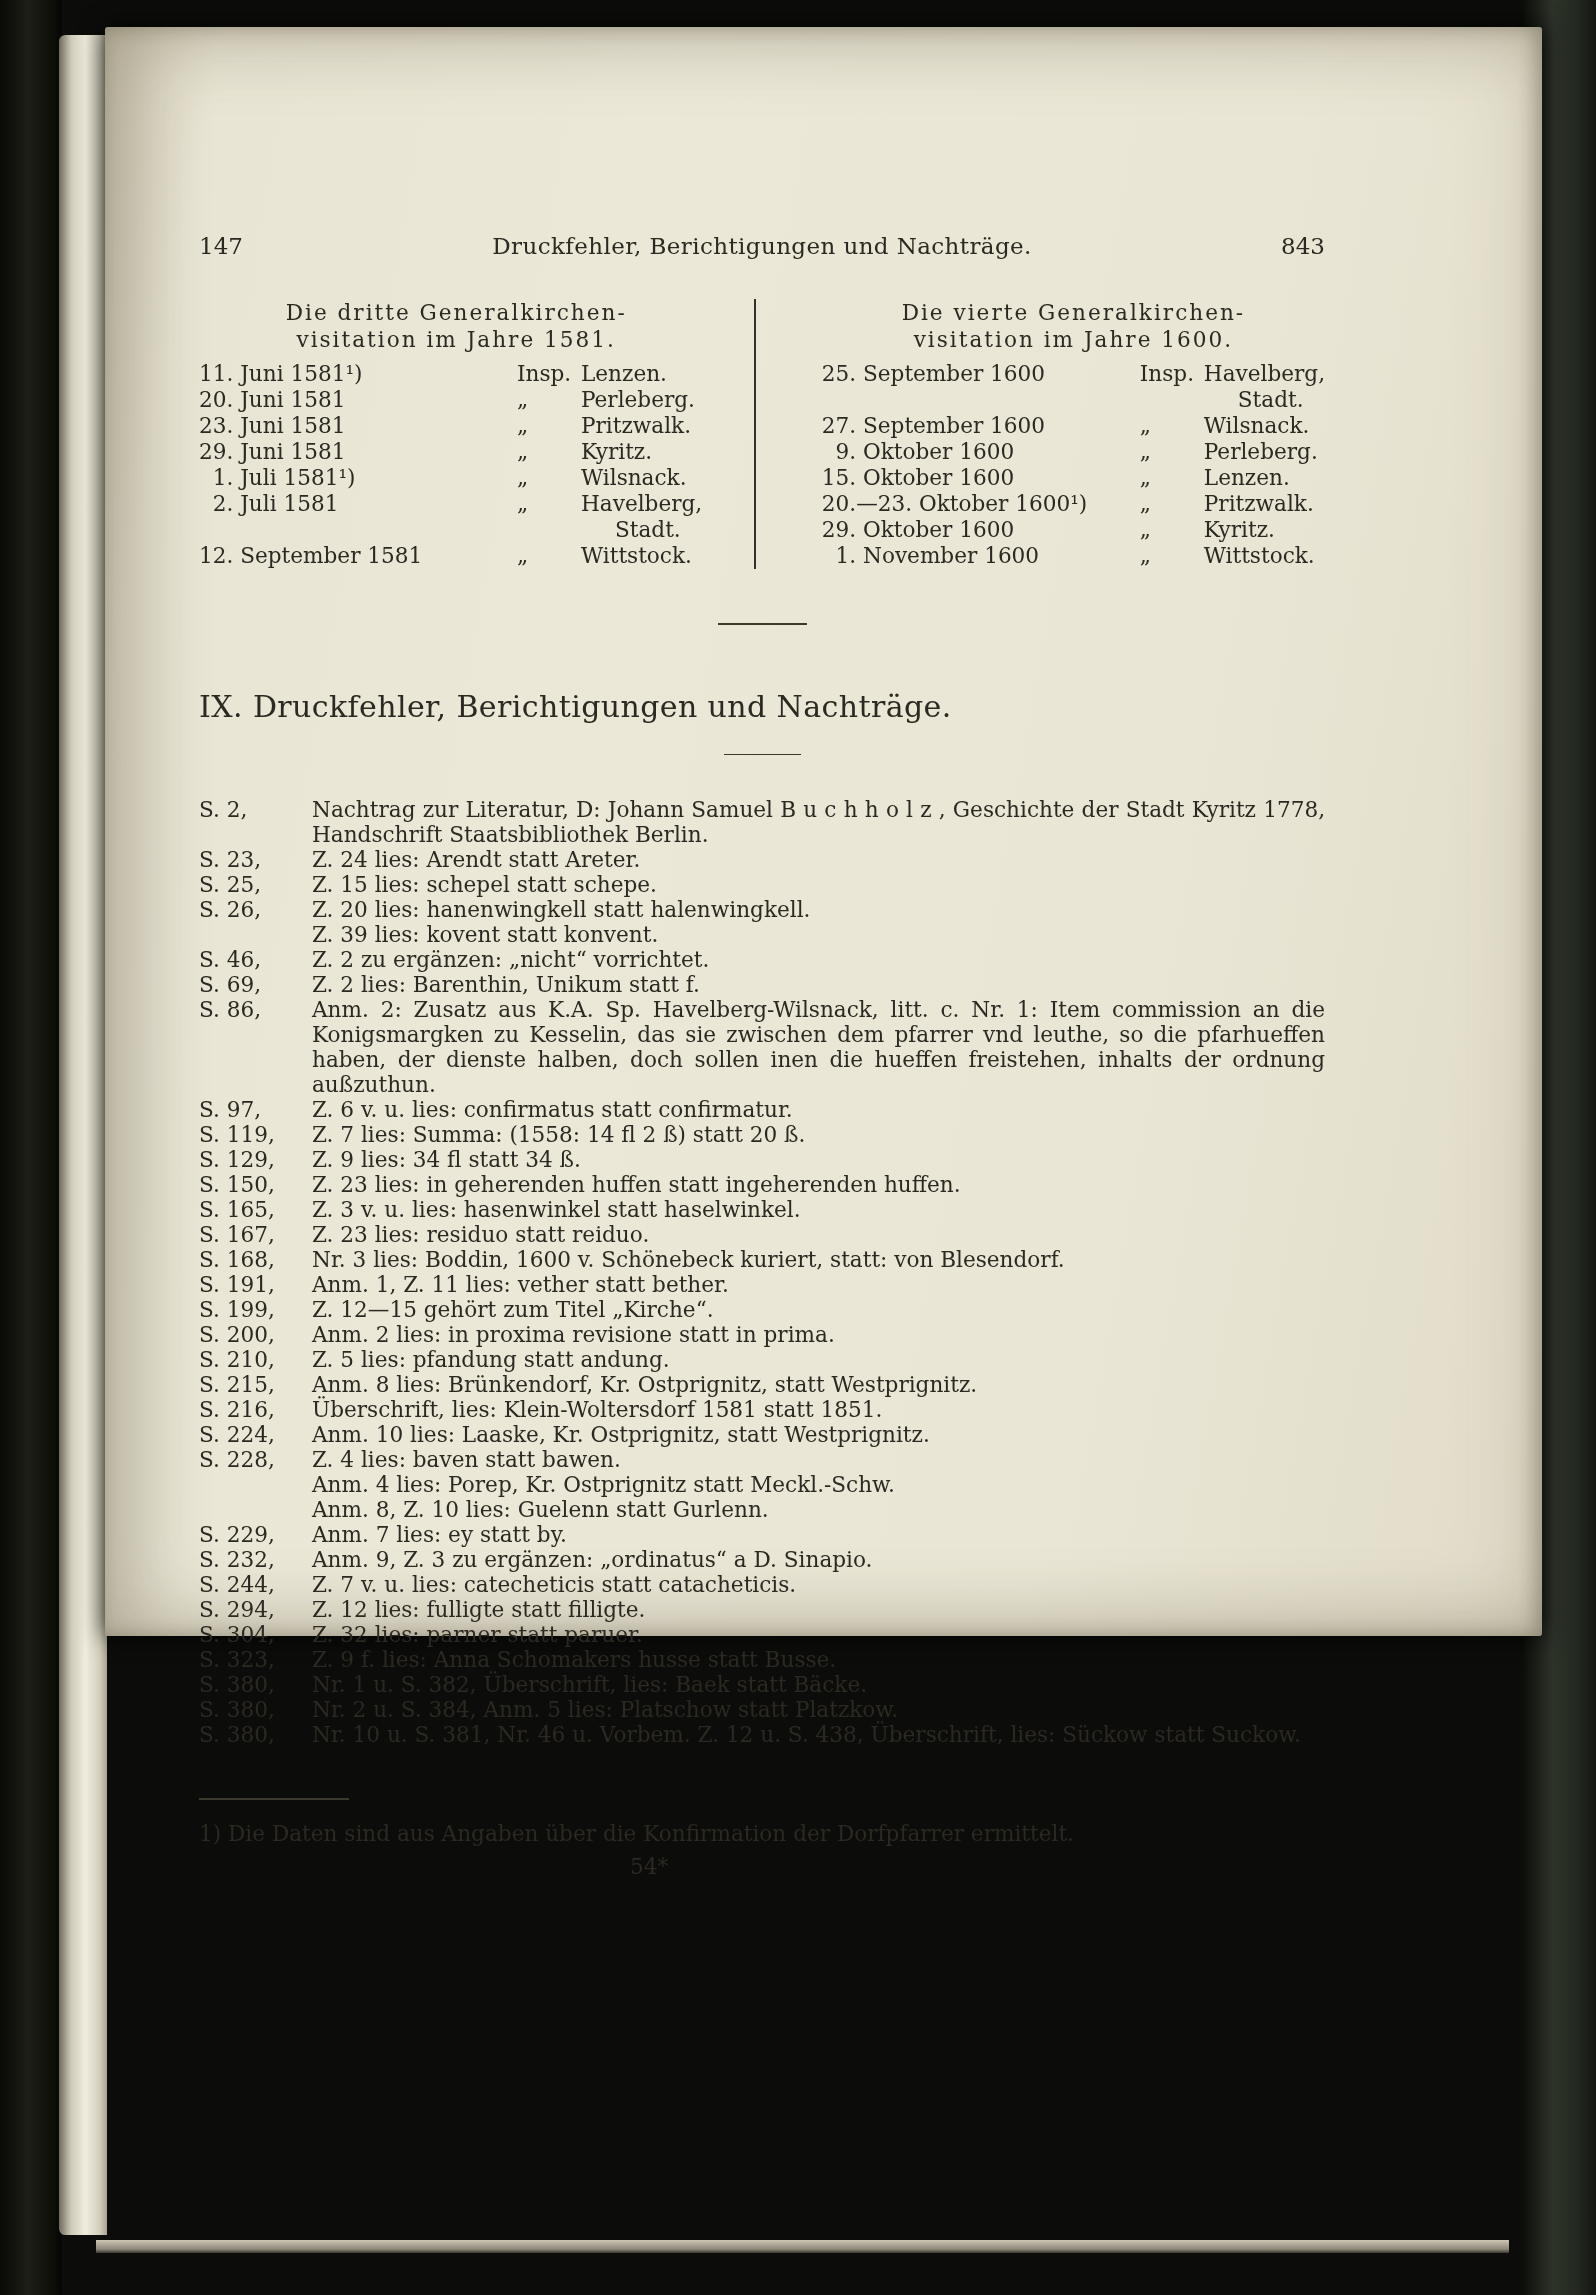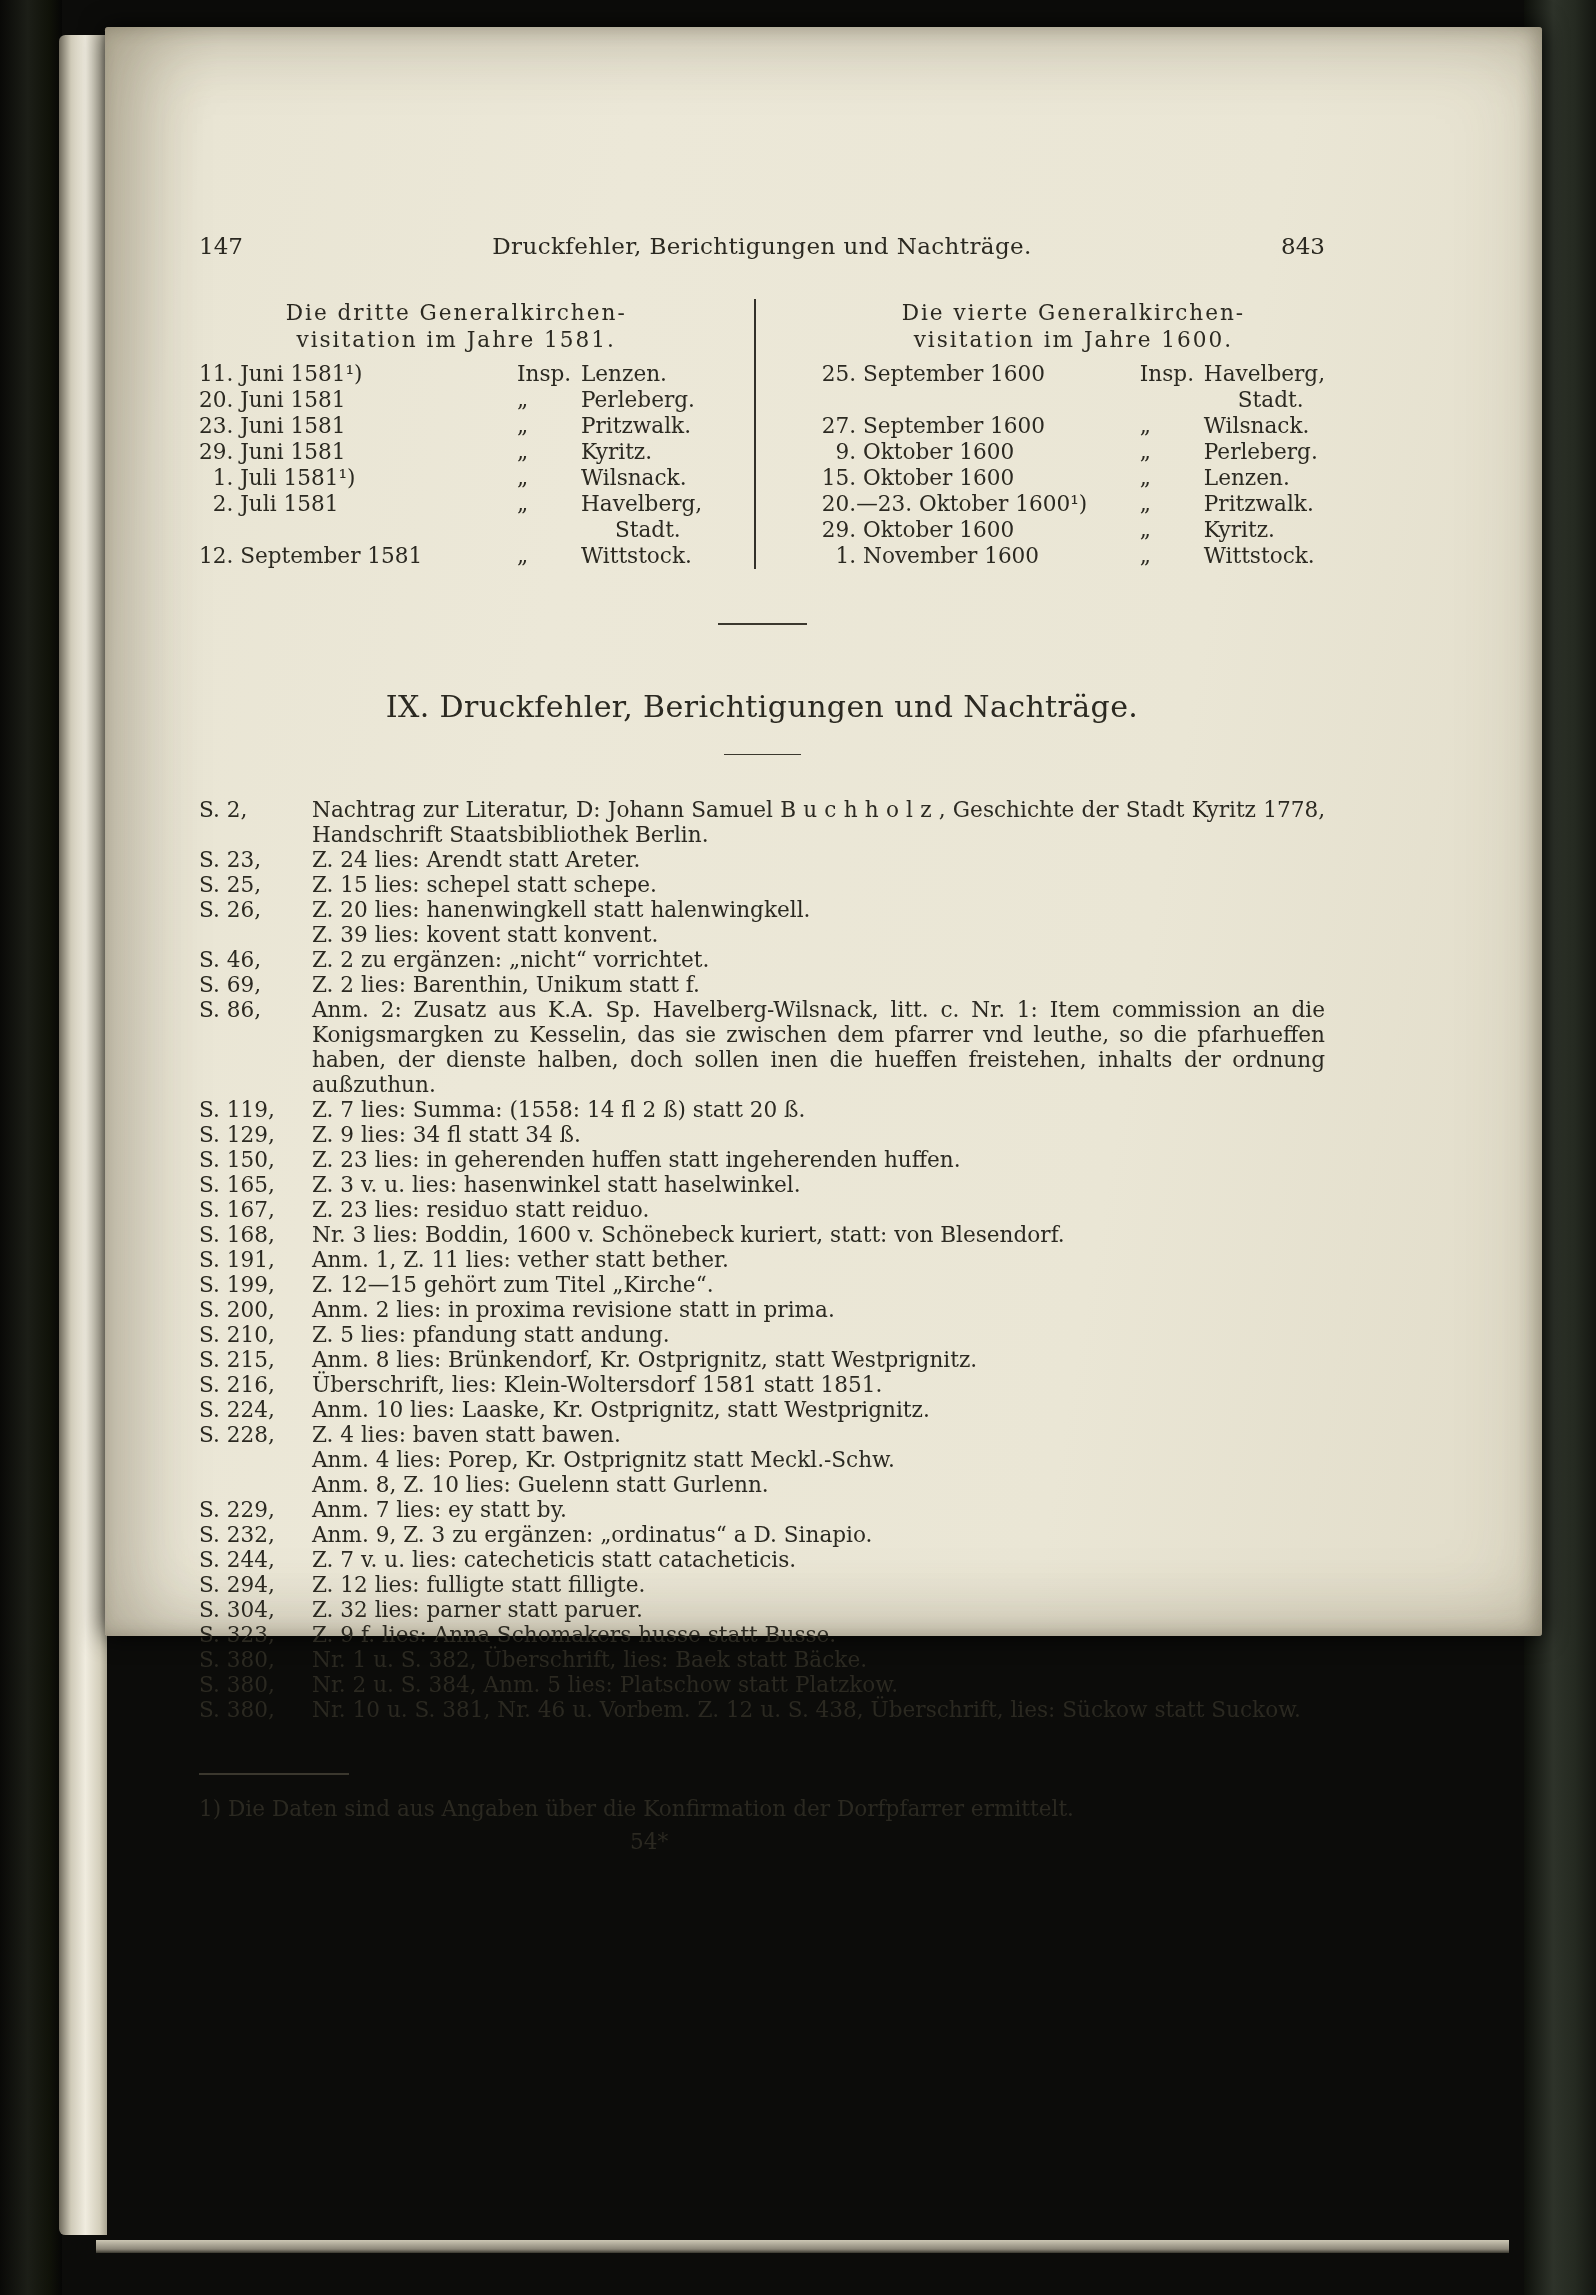--- a/index.html
+++ b/index.html
@@ -87,21 +87,21 @@
   .vis-date { flex: 0 0 318px; white-space: pre; }
   .vis-pre  { flex: 0 0 64px; text-align: left; }
   .vis-names { flex: 1; }
   .vis-name2 { display: block; padding-left: 34px; }
 
   .rule { height: 1.6px; background: #3b382e; }
   .rule-top { width: 89px; margin: 54px auto 0; }
   .section-heading {
     font-size: 30px;
     font-weight: 400;
-    text-align: center;
+    text-align: left;
     letter-spacing: 0.4px;
     margin: 64px 0 0;
   }
   .rule-bottom { width: 77px; margin: 30px auto 0; }
 
   .errata {
     margin-top: 42px;
     line-height: 25px;
   }
   .err {
@@ -328,20 +328,24 @@
           <div class="err">
             <span class="err-label">S. 69,</span>
             <span class="err-text">Z. 2 lies: Barenthin, Unikum statt f.</span>
           </div>
 
           <div class="err">
             <span class="err-label">S. 86,</span>
             <span class="err-text">Anm. 2: Zusatz aus K.A. Sp. Havelberg-Wilsnack, litt. c. Nr. 1: Item commission an die Konigsmargken zu Kesselin, das sie zwischen dem pfarrer vnd leuthe, so die pfarhueffen haben, der dienste halben, doch sollen inen die hueffen freistehen, inhalts der ordnung außzuthun.</span>
           </div>
 
+          <div class="err">
+            <span class="err-label">S. 97,</span>
+            <span class="err-text">Z. 6 v. u. lies: confirmatus statt confirmatur.</span>
+          </div>
 
           <div class="err">
             <span class="err-label">S. 119,</span>
             <span class="err-text">Z. 7 lies: Summa: (1558: 14 fl 2 ß) statt 20 ß.</span>
           </div>
 
           <div class="err">
             <span class="err-label">S. 129,</span>
             <span class="err-text">Z. 9 lies: 34 fl statt 34 ß.</span>
           </div>

